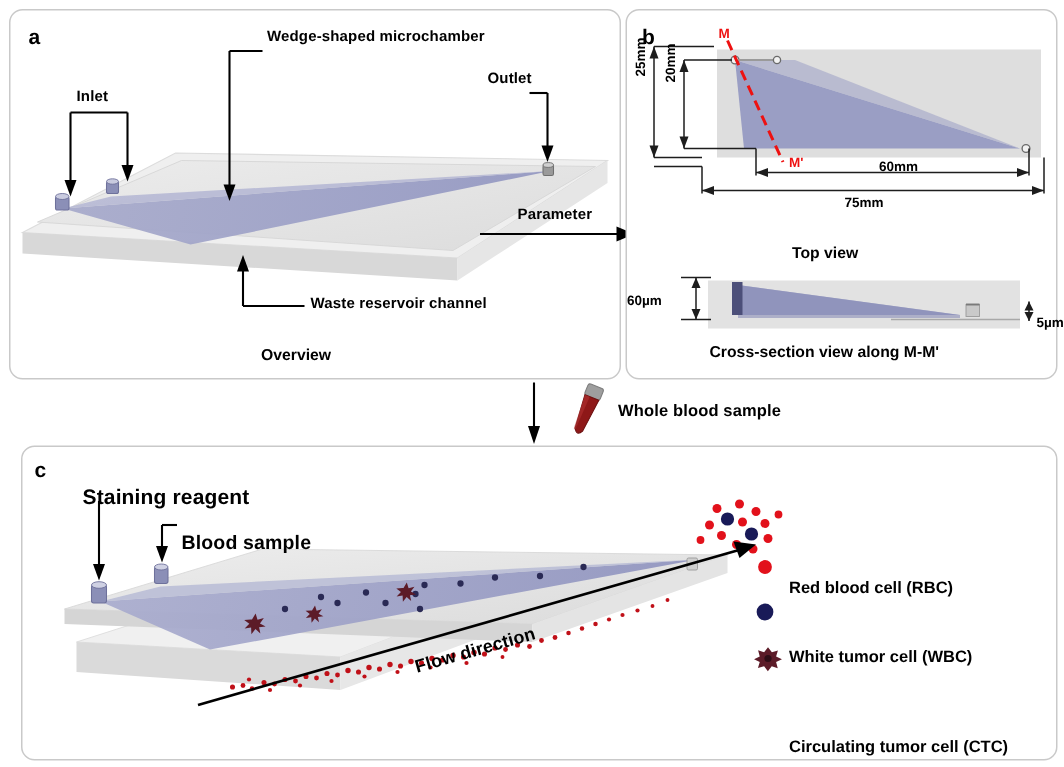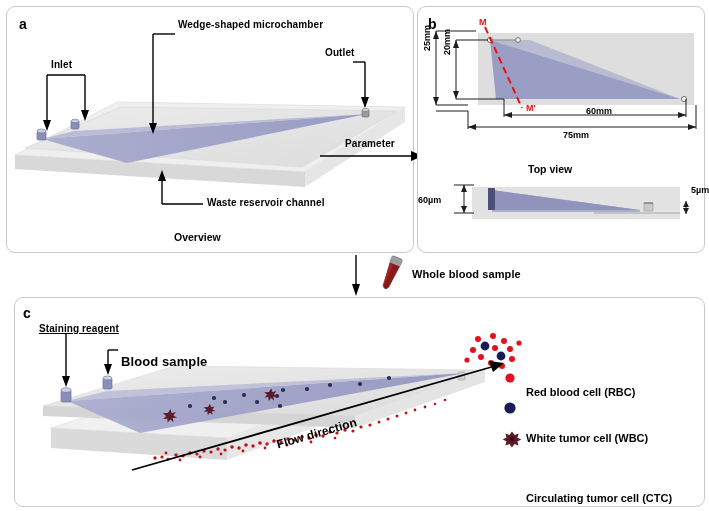--- a/index.html
+++ b/index.html
@@ -183,21 +183,22 @@
   </svg>
 
   <div class="dim" style="left:4px;top:44px;transform:rotate(-90deg);transform-origin:left top;">25mm</div>
   <div class="dim" style="left:24px;top:48px;transform:rotate(-90deg);transform-origin:left top;">20mm</div>
   <div class="dim" style="left:152px;top:99px;margin-left:16px;">60mm</div>
   <div class="dim" style="left:145px;top:123px;">75mm</div>
   <div class="mlab" style="left:61px;top:10px;">M</div>
   <div class="mlab" style="left:108px;top:96px;">M'</div>
   <div class="cap" style="left:110px;top:132px;margin-top:24px;">Top view</div>
   <div class="dim" style="left:0;top:188px;">60µm</div>
-  <div class="dim" style="left:273px;top:178px;">5µm</div>
+  <div class="dim" style="left:273px;top:203px;">5µm</div>
+  <div class="cap" style="left:55px;top:222px;">Cross-section view along M-M'</div>
 </div>
 
 <div style="position:absolute;left:344px;top:253px;width:230px;height:46px;">
   <svg width="230" height="46">
     <path class="ln" d="M12,2 L12,34"></path>
     <polygon points="12,43 8,31 16,31" fill="#000"></polygon>
   </svg>
   <svg width="40" height="46" style="left:26px;">
     <g transform="rotate(22 20 22)">
       <rect x="15" y="3" width="11" height="8" rx="1.5" fill="#9e9e9e" stroke="#7d7d7d" stroke-width="0.7"></rect>
@@ -347,21 +348,21 @@
       <polygon points="51,89 47,78 55,78" fill="#000"></polygon>
     </g>
 
     <g>
       <path class="ln" d="M93,52 L93,69"></path>
       <polygon points="93,77 89,66 97,66" fill="#000"></polygon>
       <path class="ln" d="M93,52 L103,52"></path>
     </g>
   </svg>
 
-  <div class="lbl" style="left:24px;top:25px;font-size:10px;text-decoration:underline;">Staining reagent</div>
+  <div class="lbl" style="left:40px;top:25px;font-size:14px;">Staining reagent</div>
   <div class="lbl" style="left:106px;top:56px;font-size:13px;">Blood sample</div>
   <div class="lbl" style="left:260px;top:140px;font-size:12px;transform:rotate(-16deg);transform-origin:left top;">Flow direction</div>
 
   <div style="position:absolute;left:487px;top:72px;width:195px;height:86px;">
     <div style="position:absolute;left:0;top:0;">
       <svg width="20" height="16">
           <circle cx="8" cy="8" r="4.6" fill="#e2111b"></circle>
         </svg>
       <span class="legtxt" style="left:24px;top:16px;">Red blood cell (RBC)</span>
     </div>

